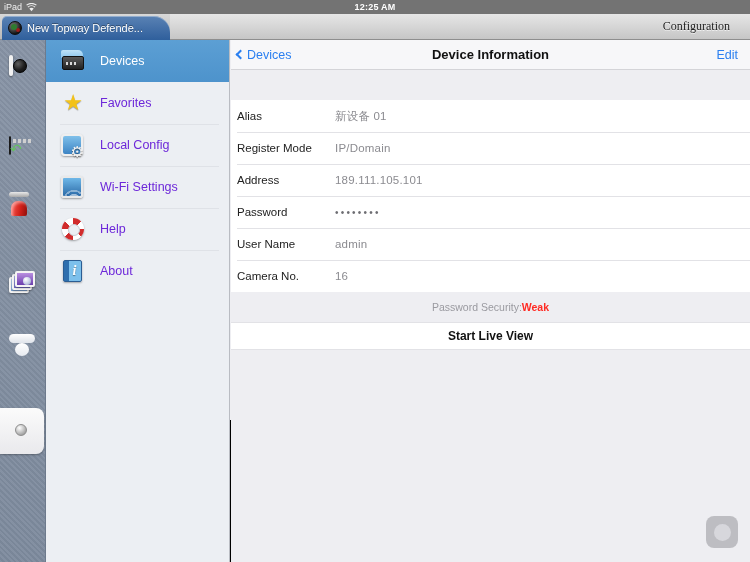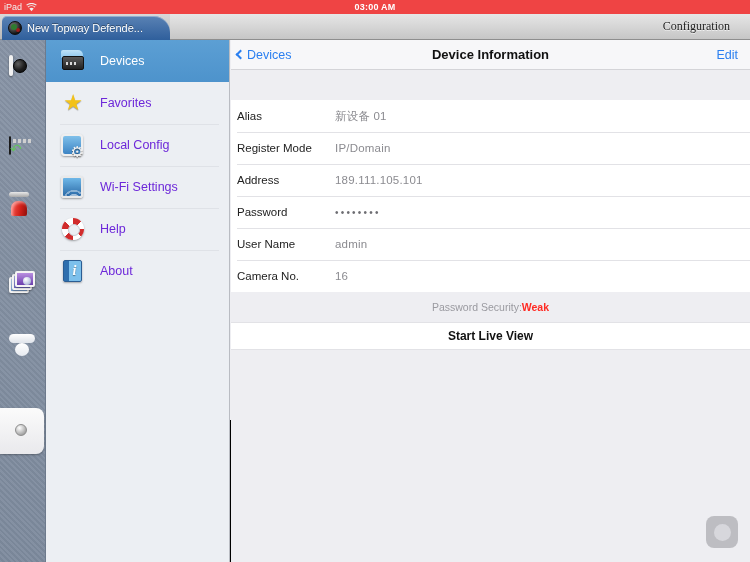--- a/index.html
+++ b/index.html
@@ -18,21 +18,21 @@
     width: 750px;
     height: 562px;
     overflow: hidden;
   }
 
   
   .statusbar {
     position: absolute;
     top: 0; left: 0;
     width: 750px; height: 26px;
-    background: #ef4444;
+    background: #737373;
     color: #fff;
     font-size: 9px;
     line-height: 14px;
   }
   .sb-left {
     position: absolute;
     left: 4px; top: 0;
     display: flex;
     align-items: center;
     gap: 4px;
@@ -598,21 +598,21 @@
 
   <div class="statusbar">
     <div class="sb-left">
       <span class="sb-device">iPad</span>
       <svg class="wifi-icon" width="11" height="9" viewBox="0 0 11 9">
         <path d="M5.5 8.2 L3.3 5.6 a3.4 3.4 0 0 1 4.4 0 Z" fill="#f0f0f0"></path>
         <path d="M1.9 4.1 a5.4 5.4 0 0 1 7.2 0" stroke="#f0f0f0" stroke-width="1.1" fill="none"></path>
         <path d="M0.6 2.2 a7.6 7.6 0 0 1 9.8 0" stroke="#f0f0f0" stroke-width="1.1" fill="none"></path>
       </svg>
     </div>
-    <div class="sb-center">03:00 AM</div>
+    <div class="sb-center">12:25 AM</div>
     <div class="sb-right">
       <svg width="7" height="10" viewBox="0 0 7 10">
         <path d="M2 2.2 L5 7.4 L3.5 9 V1 L5 2.6 L2 7.8" stroke="#e0e0e0" stroke-width="1" fill="none"></path>
       </svg>
       <span class="sb-batt-pct">72%</span>
       <span class="batt">
           <span class="batt-fill"></span>
         </span>
     </div>
   </div>

